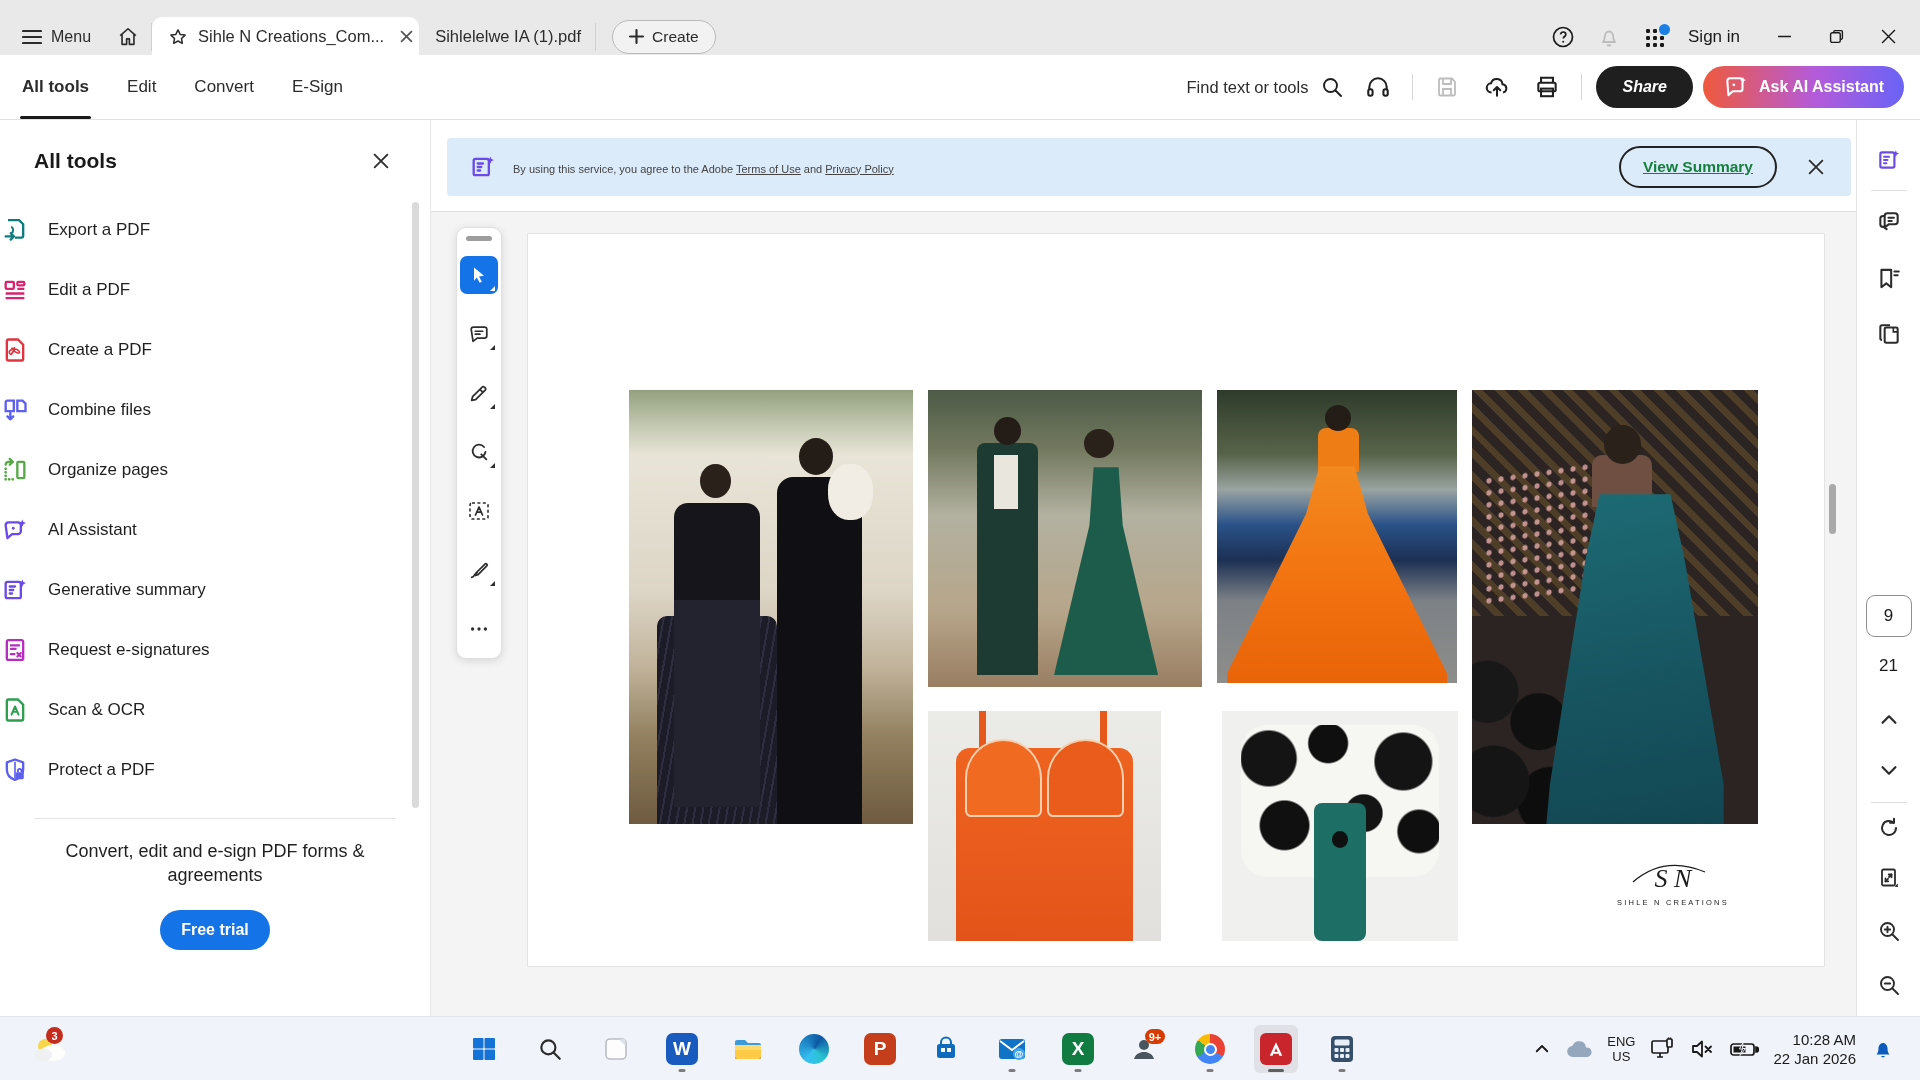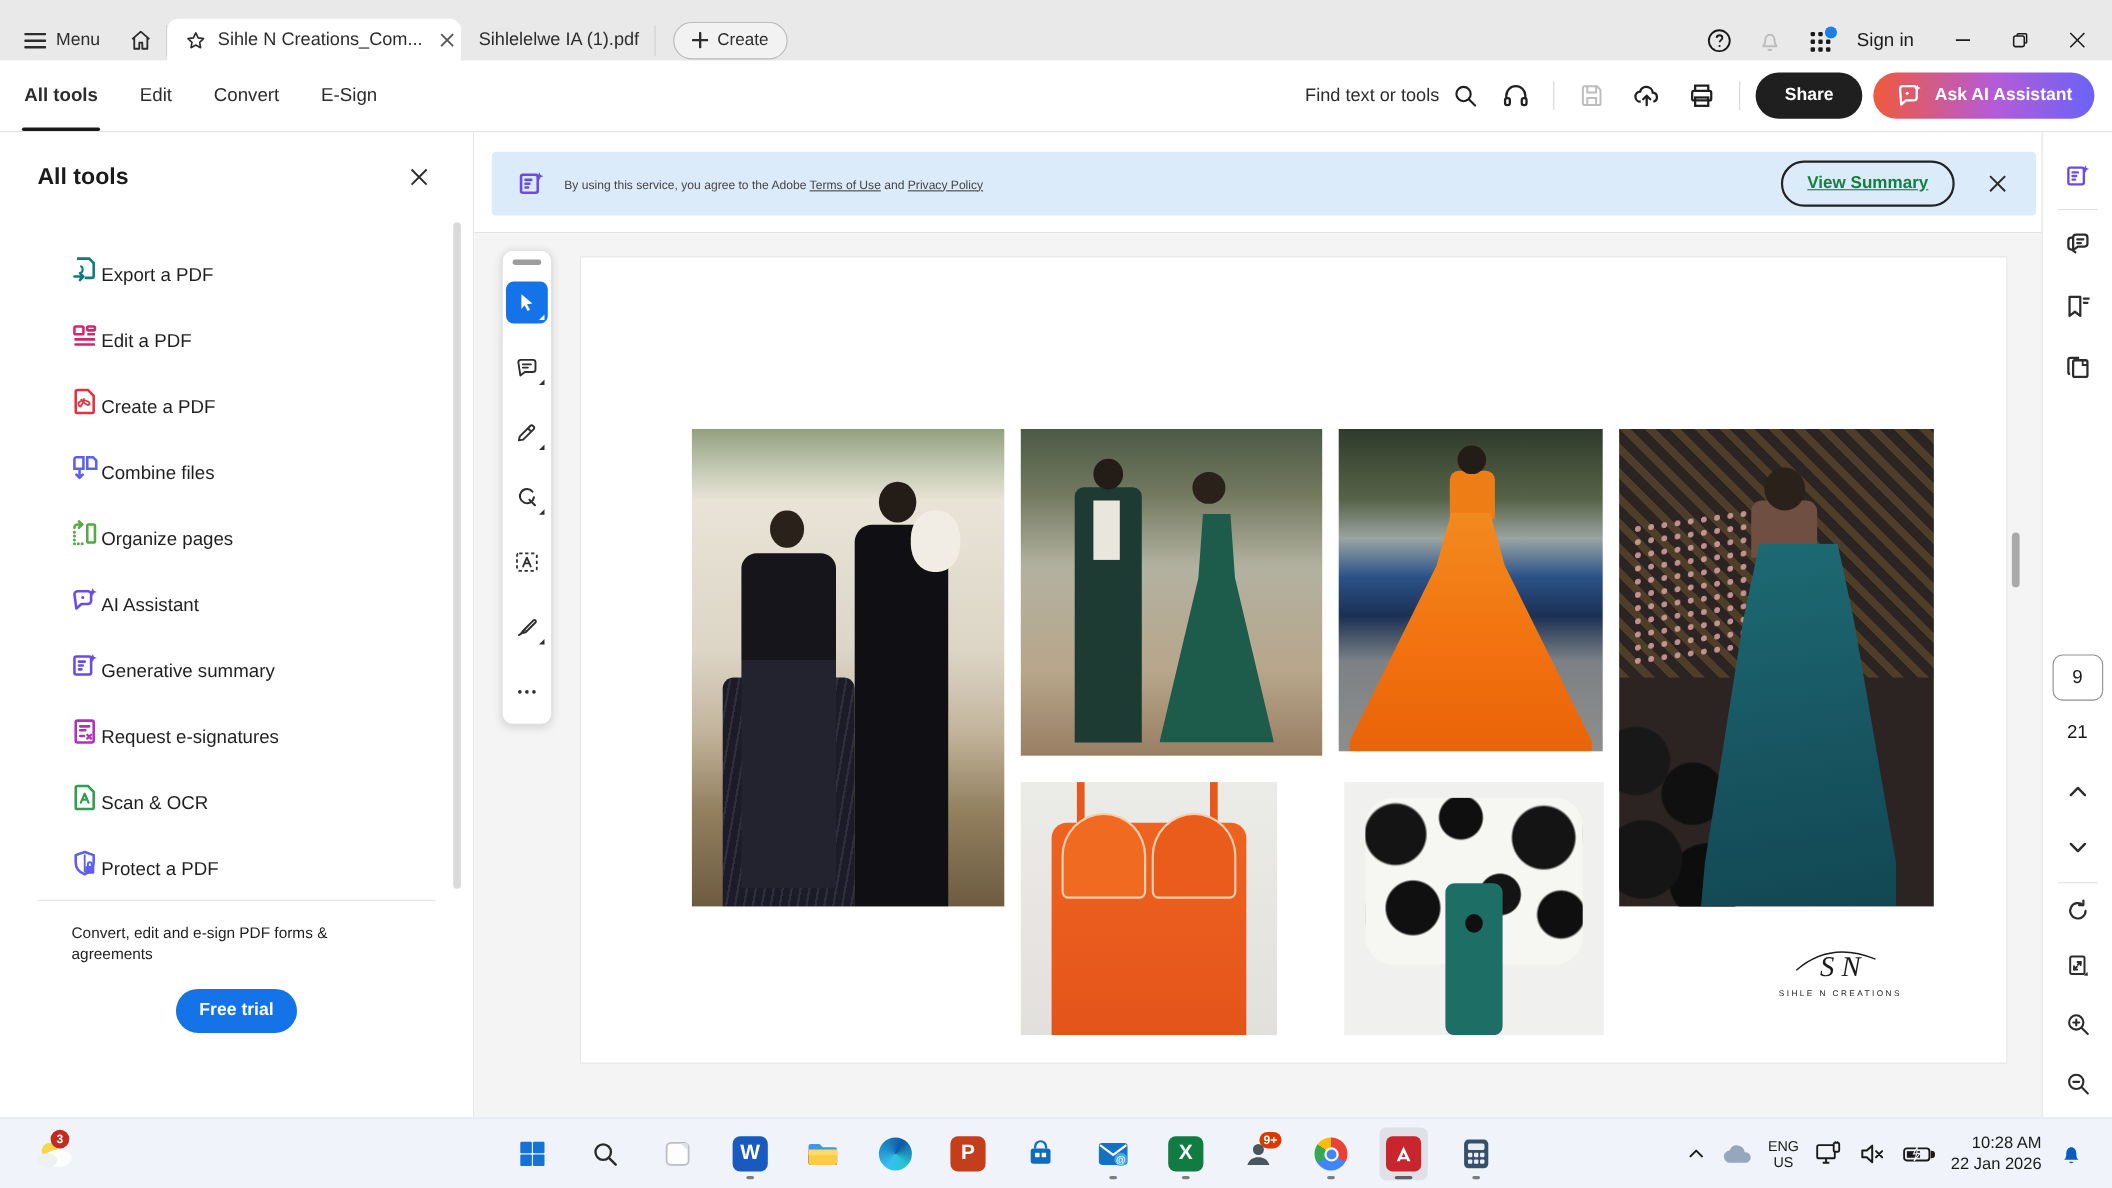--- a/index.html
+++ b/index.html
@@ -26,36 +26,36 @@
   
   .menubar { position:absolute; top:55px; left:0; width:1920px; height:65px; background:#fff; border-bottom:1px solid #e2e2e2; display:flex; align-items:center; }
   .menubar-left { display:flex; align-items:center; gap:38px; padding-left:22px; height:100%; }
   .menu-item { position:relative; height:100%; display:flex; align-items:center; font-size:17px; color:#2c2c2c; cursor:pointer; }
   .menu-item.active { font-weight:700; }
   .menu-item.active::after { content:""; position:absolute; left:-2px; right:-2px; bottom:0; height:3px; background:#1a1a1a; border-radius:2px; }
   .menubar-right { margin-left:auto; display:flex; align-items:center; gap:10px; padding-right:16px; }
   .find-box { display:flex; align-items:center; gap:12px; font-size:16.5px; color:#2c2c2c; cursor:pointer; padding-right:4px; }
   .mb-icon { width:40px; height:40px; display:flex; align-items:center; justify-content:center; border-radius:6px; cursor:pointer; }
   .mb-sep { width:1px; height:26px; background:#d6d6d6; margin:0 4px; }
-  .share-btn { height:42px; padding:0 26px; border-radius:21px; background:#1f1f1f; color:#fff; font-size:16px; font-weight:700; display:flex; align-items:center; cursor:pointer; }
+  .share-btn { height:42px; padding:0 26px; border-radius:21px; background:#1f1f1f; color:#fff; font-size:16px; font-weight:700; display:flex; align-items:center; cursor:pointer;font-style:italic; }
   .ask-ai-btn { height:42px; padding:0 20px; border-radius:21px; background:linear-gradient(90deg,#EF5A3C 0%,#B55BD9 55%,#6A63F6 100%); color:#fff; font-size:16px; font-weight:700; display:flex; align-items:center; gap:10px; cursor:pointer; }
 
   
   .main { position:absolute; top:120px; left:0; width:1920px; height:896px; display:flex; }
 
   
   .left-panel { position:relative; width:431px; height:100%; background:#fff; border-right:1px solid #e6e6e6; }
   .lp-header { display:flex; align-items:center; justify-content:space-between; padding:26px 34px 10px 34px; }
   .lp-title { font-size:21px; font-weight:700; color:#1a1a1a; }
   .lp-close { width:30px; height:30px; display:flex; align-items:center; justify-content:center; cursor:pointer; }
   .lp-list { padding:14px 0 0 0; }
-  .lp-item { display:flex; align-items:flex-end; height:60px; padding-left:62px; font-size:17px; color:#1f1f1f; cursor:pointer; }
+  .lp-item { display:flex; align-items:center; gap:18px; height:60px; font-size:17px; color:#1f1f1f; cursor:pointer; }
   .lp-ico { width:30px; height:30px; display:flex; align-items:center; justify-content:center; }
   .lp-divider { height:1px; background:#e3e3e3; margin:18px 34px 0 34px; }
-  .lp-footer { margin:20px auto 0 auto; width:300px; text-align:left; font-size:14px; color:#1f1f1f; line-height:1.35; }
+  .lp-footer { margin:20px auto 0 auto; width:300px; text-align:center; font-size:18px; color:#1f1f1f; line-height:1.35; }
   .free-trial { display:block; margin:22px auto 0 auto; width:110px; height:40px; border:none; border-radius:20px; background:#1473E6; color:#fff; font-size:16px; font-weight:700; font-family:inherit; cursor:pointer; }
   .lp-scrollbar { position:absolute; top:82px; right:11px; width:7px; height:606px; border-radius:4px; background:#dadada; }
 
   
   .doc-area { position:relative; flex:1; height:100%; background:#fff; overflow:hidden; }
   .banner { position:absolute; left:16px; right:5px; top:18px; height:58px; background:#DCEBFA; border-radius:4px; display:flex; align-items:center; padding:0 18px 0 22px; }
   .banner-text { margin-left:16px; }
   .banner-main { font-size:17px; color:#1f1f1f; }
   .banner-fine { font-size:11px; color:#444; margin-top:3px; }
   .banner-fine a { color:#444; text-decoration:underline; cursor:pointer; }

